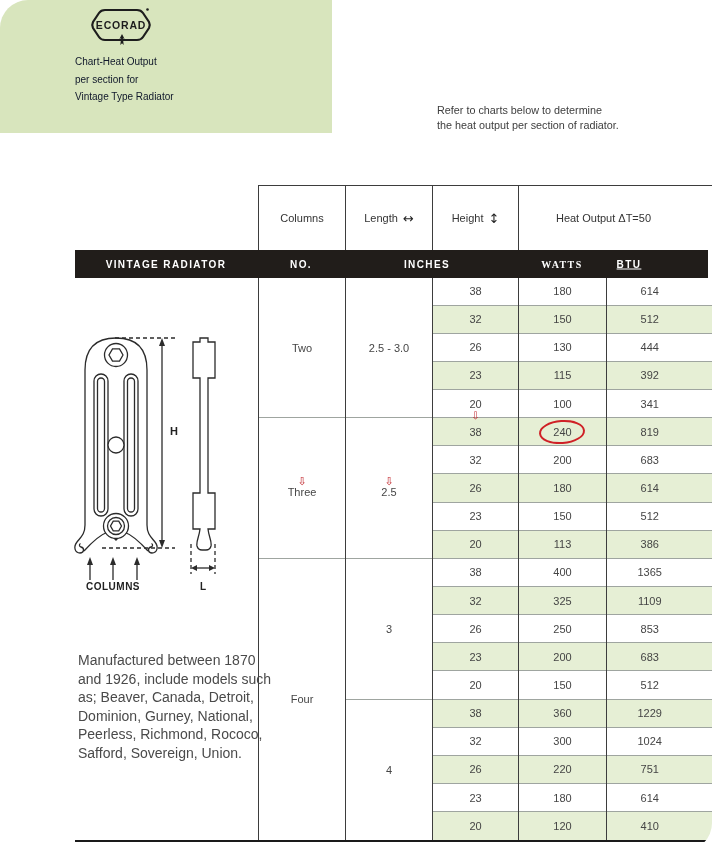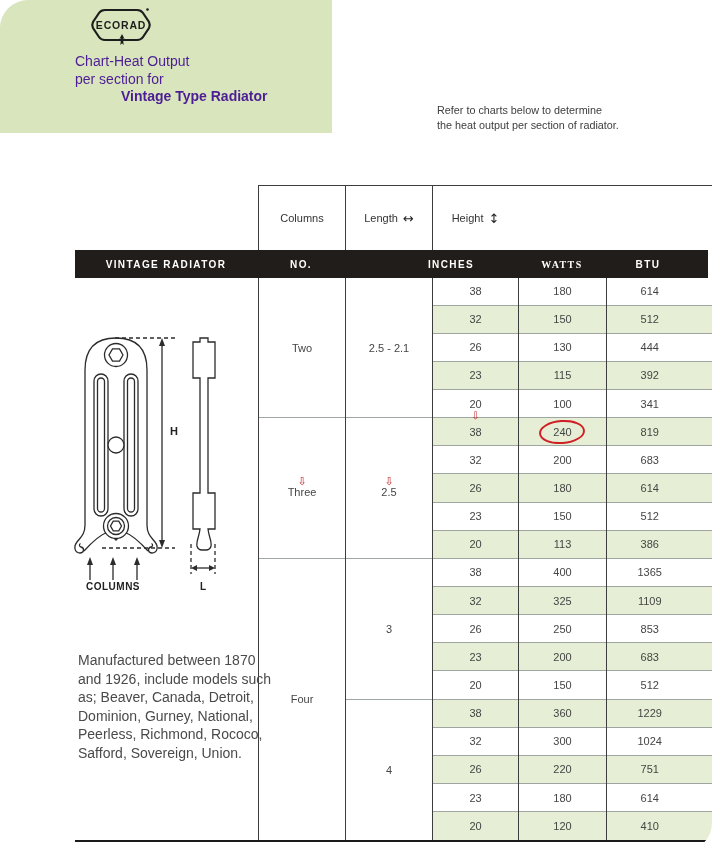--- a/index.html
+++ b/index.html
@@ -3,40 +3,40 @@
 <meta charset="utf-8">
 <style>
   * { margin:0; padding:0; box-sizing:border-box; }
   html,body { background:#ffffff; }
   .page { position:relative; width:712px; height:851px; background:#ffffff; overflow:hidden;
           font-family:"Liberation Sans", sans-serif;border-radius:28px; }
 
   
   .banner { position:absolute; left:0; top:0; width:332px; height:133px; background:#d8e5bd; }
   .logo-svg { position:absolute; left:90px; top:6px; width:64px; height:44px; }
-  .banner-title { position:absolute; left:75px; top:53px; font-size:14px; line-height:17.5px; color:#4c1d95; }
-  .banner-title .bold { font-weight:bold;margin-left:46px; }
+  .banner-title { position:absolute; left:75px; top:53px; font-size:10px; line-height:17.5px; color:#0f172a; }
+  .banner-title .bold { font-weight:normal; }
 
   
   .intro { position:absolute; left:437px; top:103px; font-size:10.8px; line-height:14.5px; color:#3d3d3d; }
 
   
   .thead { position:absolute; left:258px; top:185px; width:454px; height:65px;
            border-top:1px solid #3d3d3d; display:flex; }
   .hcell { border-left:1px solid #3d3d3d; display:flex; align-items:center; justify-content:center;
            gap:5px; font-size:11px; color:#333; }
   .hc-1 { width:87px; } .hc-2 { width:87px; } .hc-3 { width:86px; }
   .hc-4 { width:194px; padding-right:24px; }
   .arrow-glyph { font-family:"DejaVu Sans", sans-serif; font-size:13px; color:#222; }
 
   
   .blackbar { position:absolute; left:75px; top:250px; width:633px; height:28px; background:#211d1a; }
   .blackbar span { position:absolute; top:50%; transform:translate(-50%,-50%); white-space:nowrap;
                    color:#ffffff; font-size:10px; font-weight:bold; letter-spacing:1.4px; }
-  .bb-1 { left:91px; } .bb-2 { left:226px; } .bb-3 { left:376px; } .bb-4 { left:487px;font-family:Liberation Serif, serif; } .bb-5 { left:573px; }
+  .bb-1 { left:91px; } .bb-2 { left:226px; } .bb-3 { left:352px; } .bb-4 { left:487px;font-family:Liberation Serif, serif; } .bb-5 { left:554px;text-decoration:underline; }
 
   
   .grid { position:absolute; left:258px; top:278px; width:454px; height:564px;
           border-collapse:collapse; table-layout:fixed; border-bottom:2px solid #1a1a1a; }
   .grid td { border-left:1px solid #3d3d3d; border-top:1px solid #9fa5a0;
              font-size:11px; color:#454545; text-align:center; vertical-align:middle; padding:0; }
   .grid tr:first-child td { border-top:none; }
   .grid td.no, .grid td.len { background:#ffffff; }
   .grid tr:nth-child(even) td.d { background:#e6efd5; }
   .grid td.btu { padding-right:20px; }
@@ -88,20 +88,23 @@
       <span>Columns</span>
     </div>
     <div class="hcell hc-2">
       <span>Length</span>
       <span class="arrow-glyph">↔</span>
     </div>
     <div class="hcell hc-3">
       <span>Height</span>
       <span class="arrow-glyph">↕</span>
     </div>
+    <div class="hcell hc-4">
+      <span>Heat Output ΔT=50</span>
+    </div>
   </div>
 
   <div class="blackbar">
     <span class="bb-1">VINTAGE RADIATOR</span>
     <span class="bb-2">NO.</span>
     <span class="bb-3">INCHES</span>
     <span class="bb-4">WATTS</span>
     <span class="bb-5">BTU</span>
   </div>
 
@@ -109,21 +112,21 @@
     <colgroup>
         <col style="width:87px">
         <col style="width:87px">
         <col style="width:86px">
         <col style="width:88px">
         <col style="width:106px">
       </colgroup>
     <tbody>
       <tr>
         <td class="no" rowspan="5">Two</td>
-        <td class="len" rowspan="5">2.5 - 2.1</td>
+        <td class="len" rowspan="5">2.5 - 3.0</td>
         <td class="d">38</td>
         <td class="d">180</td>
         <td class="d btu">614</td>
       </tr>
       <tr>
         <td class="d">32</td>
         <td class="d">150</td>
         <td class="d btu">512</td>
       </tr>
       <tr>

